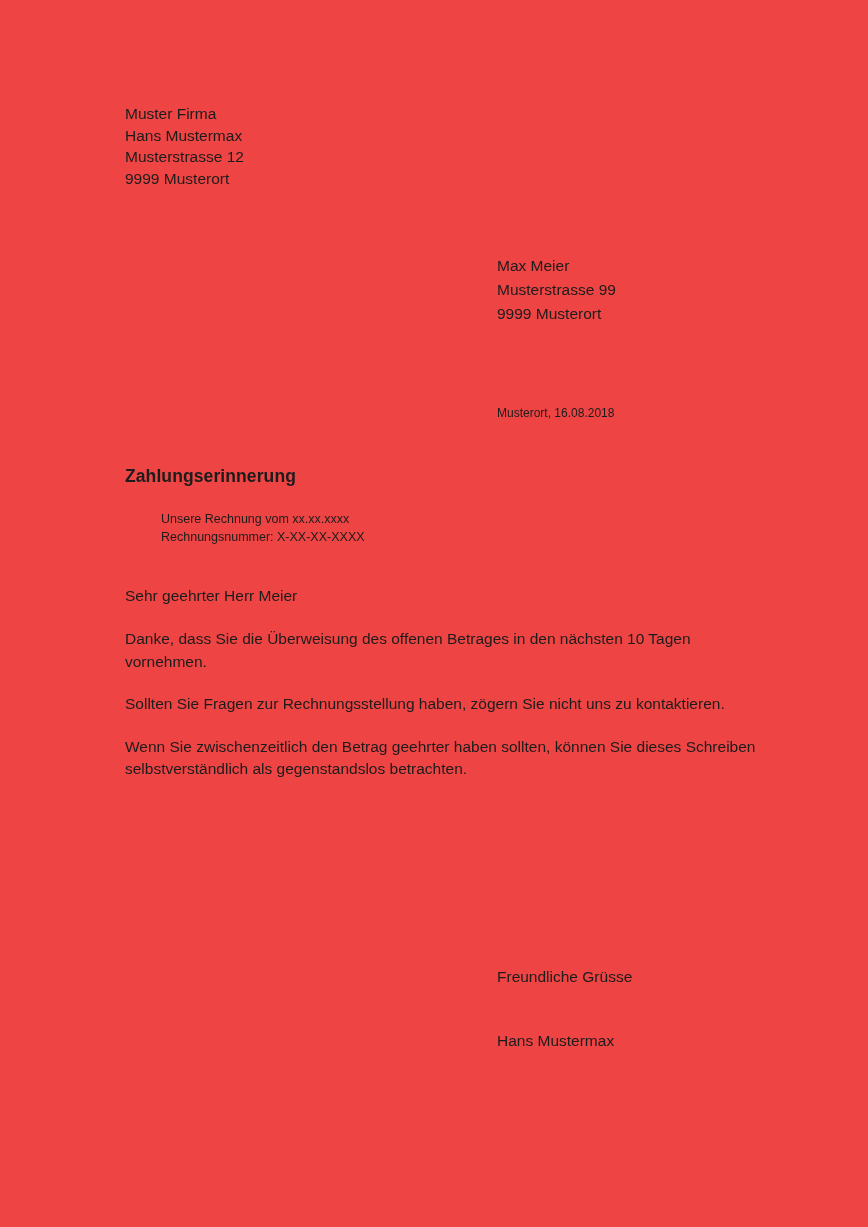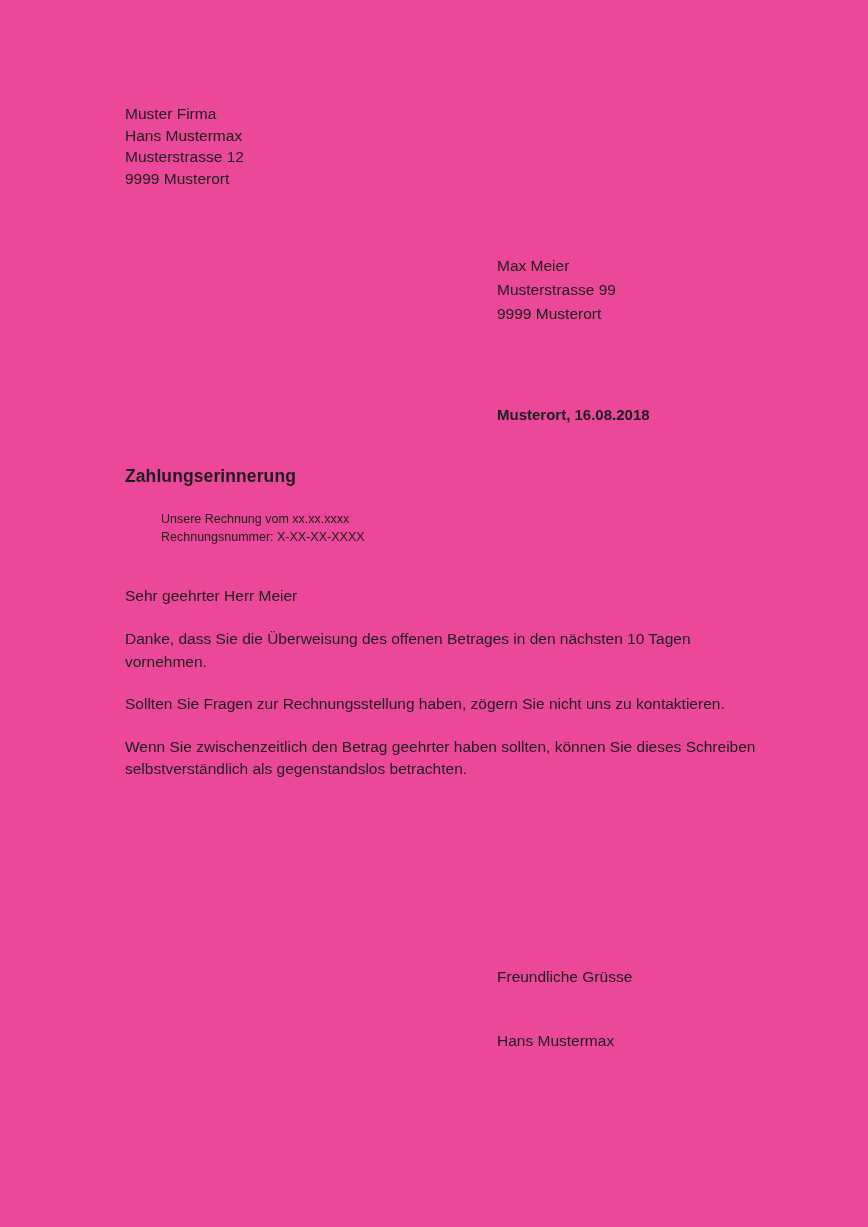--- a/index.html
+++ b/index.html
@@ -4,21 +4,21 @@
 <style>
   html, body {
     margin: 0;
     padding: 0;
     background: #ffffff;
   }
   .page {
     position: relative;
     width: 868px;
     height: 1227px;
-    background: #ec4899;
+    background: #ef4444;
     font-family: "Liberation Sans", sans-serif;
     color: #1c1c1c;
     overflow: hidden;
   }
   .line { white-space: nowrap; }
 
   .sender-block {
     position: absolute;
     left: 125px;
     top: 103px;
@@ -29,22 +29,21 @@
     position: absolute;
     left: 497px;
     top: 254px;
     font-size: 15.5px;
     line-height: 24px;
   }
   .date-line {
     position: absolute;
     left: 497px;
     top: 406px;
-    font-size: 15px;
-    font-weight: bold;
+    font-size: 12px;
   }
   .subject-line {
     position: absolute;
     left: 125px;
     top: 466px;
     font-size: 17.5px;
     font-weight: bold;
     letter-spacing: 0.1px;
   }
   .reference-block {

